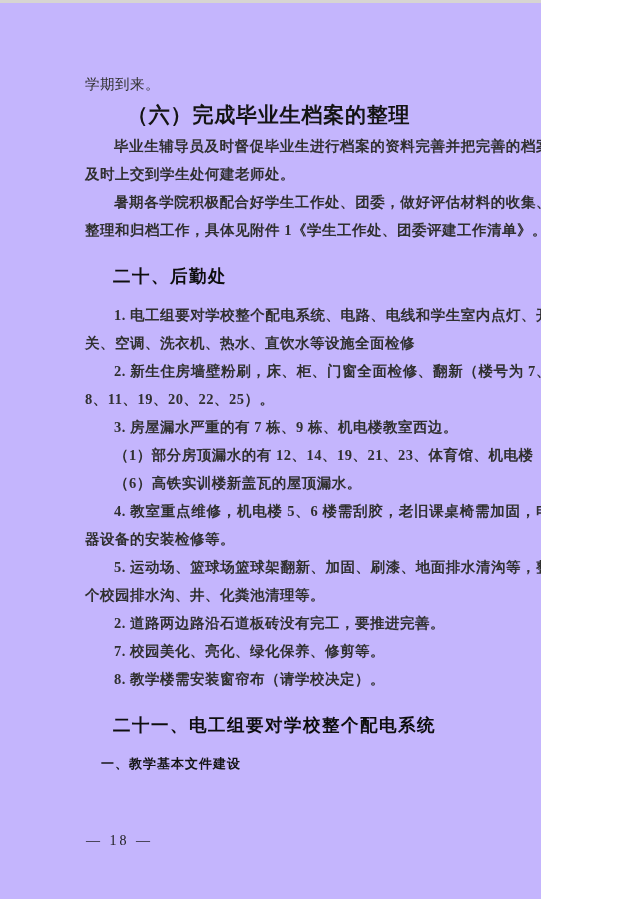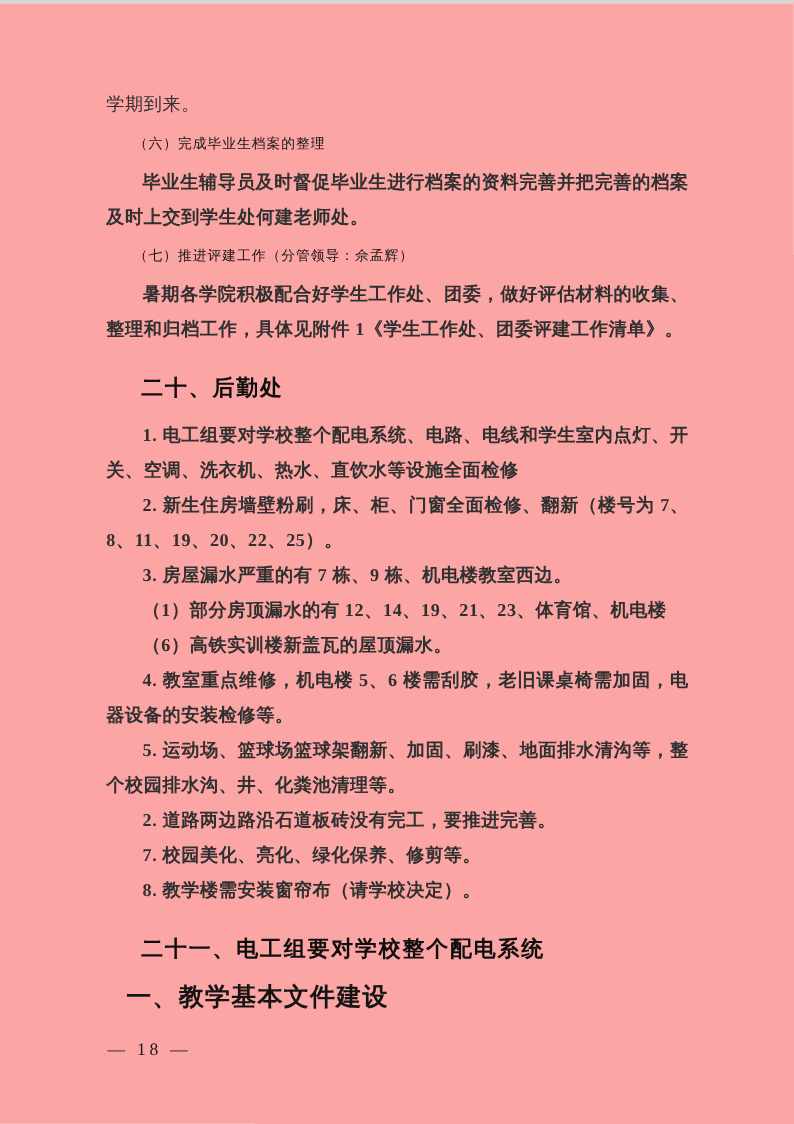--- a/index.html
+++ b/index.html
@@ -3,22 +3,22 @@
 <meta charset="utf-8">
 <style>
   html, body { margin: 0; padding: 0; }
   body {
     width: 635px; height: 899px;
     background: #ffffff;
     font-family: "Liberation Serif", "DejaVu Serif", serif;
   }
   .page {
     position: relative;
-    width: 635px; height: 899px;
-    background: #fca5a5;
+    width: 541px; height: 899px;
+    background: #c4b5fd;
     overflow: hidden;
     color: #2b2b2b;
   }
   .scan-edge-top {
     position: absolute; top: 0; left: 0;
     width: 635px; height: 3px;
     background: #d7d5d2;
   }
   .content {
     position: absolute;
@@ -29,39 +29,39 @@
   .body-text {
     font-size: 14.5px;
     line-height: 28px;
     text-align: justify;
     text-justify: inter-character;
     letter-spacing: 0.5px;
     color: #303030;
   }
   .indent { text-indent: 2em; font-weight: bold; }
   .h-sub {
-    font-size: 11px;
+    font-size: 21px;
     line-height: 28px;
-    font-weight: normal;
+    font-weight: bold;
     text-indent: 2em;
     margin: 3px 0 3px 0 !important;
     color: #141414;
     letter-spacing: 0.8px;
   }
   .h-main {
     font-family: "Liberation Sans", "DejaVu Sans", sans-serif;
     font-size: 17.5px;
     line-height: 29px;
     font-weight: bold;
     margin: 18px 0 10px 28px !important;
     color: #0e0e0e;
     letter-spacing: 1.5px;
   }
   .h-minor {
-    font-size: 20px;
+    font-size: 13px;
     line-height: 28px;
     font-weight: bold;
     margin: 2px 0 0 16px !important;
     color: #141414;
     letter-spacing: 1px;
   }
   .page-number {
     position: absolute;
     top: 833px; left: 86px;
     font-size: 14px;
@@ -73,21 +73,20 @@
 </head>
 <body>
 
 <div class="page">
   <div class="scan-edge-top"></div>
 
   <div class="content">
     <p class="body-text">学期到来。</p>
     <p class="body-text h-sub">（六）完成毕业生档案的整理</p>
     <p class="body-text indent">毕业生辅导员及时督促毕业生进行档案的资料完善并把完善的档案及时上交到学生处何建老师处。</p>
-    <p class="body-text h-sub">（七）推进评建工作（分管领导：佘孟辉）</p>
     <p class="body-text indent">暑期各学院积极配合好学生工作处、团委，做好评估材料的收集、整理和归档工作，具体见附件 1《学生工作处、团委评建工作清单》。</p>
 
     <p class="h-main">二十、后勤处</p>
 
     <p class="body-text indent">1. 电工组要对学校整个配电系统、电路、电线和学生室内点灯、开关、空调、洗衣机、热水、直饮水等设施全面检修</p>
     <p class="body-text indent">2. 新生住房墙壁粉刷，床、柜、门窗全面检修、翻新（楼号为 7、8、11、19、20、22、25）。</p>
     <p class="body-text indent">3. 房屋漏水严重的有 7 栋、9 栋、机电楼教室西边。</p>
     <p class="body-text indent">（1）部分房顶漏水的有 12、14、19、21、23、体育馆、机电楼</p>
     <p class="body-text indent">（6）高铁实训楼新盖瓦的屋顶漏水。</p>
     <p class="body-text indent">4. 教室重点维修，机电楼 5、6 楼需刮胶，老旧课桌椅需加固，电器设备的安装检修等。</p>

